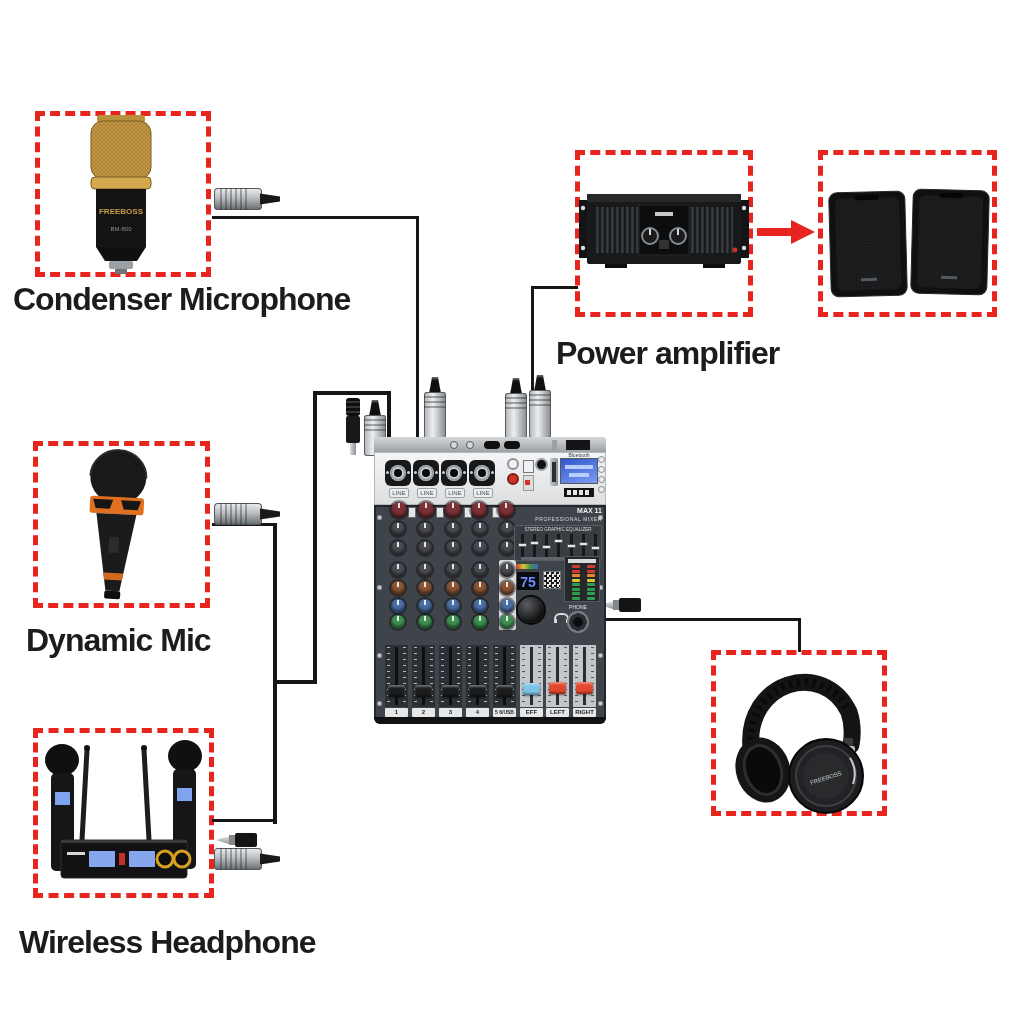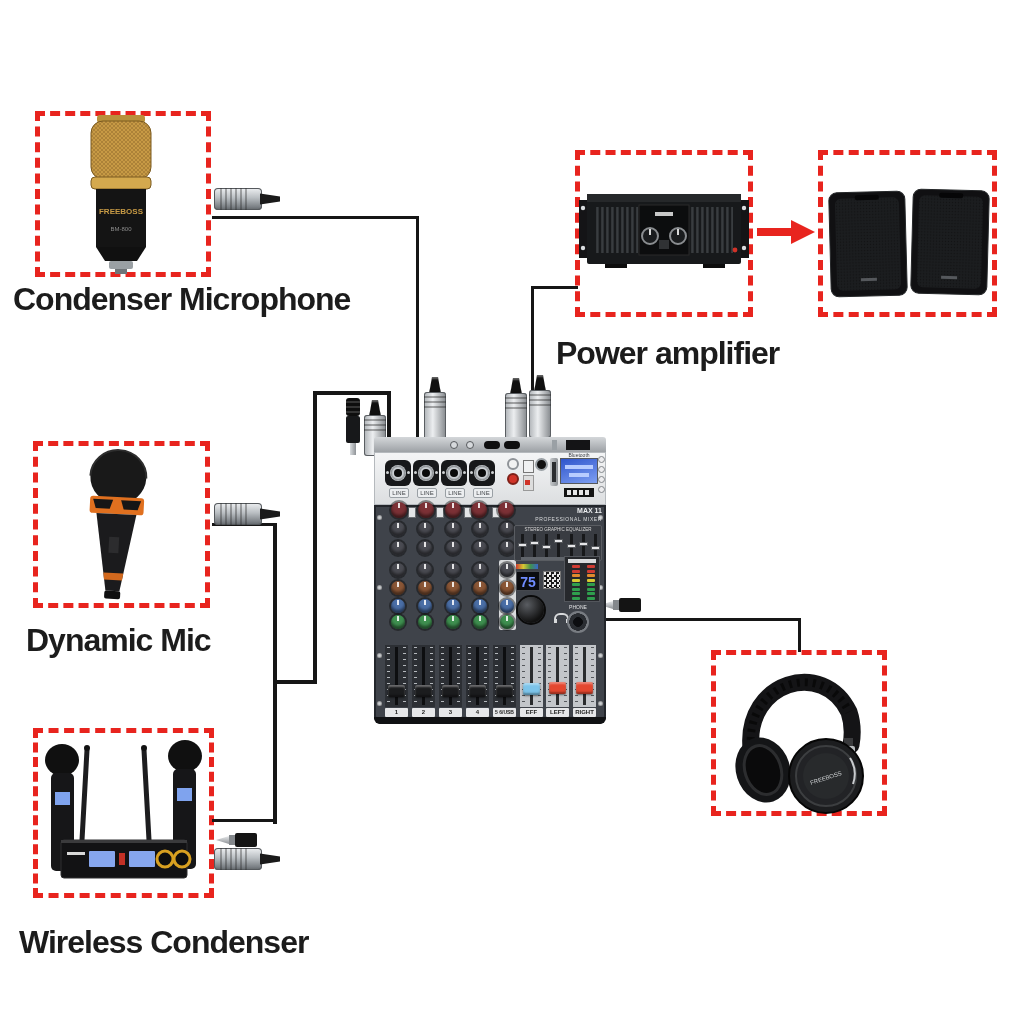--- a/index.html
+++ b/index.html
@@ -129,21 +129,21 @@
   <div class="line" style="left:531px;top:286px;width:47px;height:3px;"></div>
   <div class="line" style="left:531px;top:286px;width:3px;height:153px;"></div>
   <div class="line" style="left:575px;top:618px;width:226px;height:3px;"></div>
   <div class="line" style="left:798px;top:618px;width:3px;height:34px;"></div>
 
   <div class="arrow-shaft" style="left:757px;top:228px;width:36px;height:8px;"></div>
   <div class="arrow-head" style="left:791px;top:220px;"></div>
 
   <div class="device-label" style="left:13px;top:281px;">Condenser Microphone</div>
   <div class="device-label" style="left:26px;top:622px;">Dynamic Mic</div>
-  <div class="device-label" style="left:19px;top:924px;">Wireless Condenser</div>
+  <div class="device-label" style="left:19px;top:924px;">Wireless Headphone</div>
   <div class="device-label" style="left:556px;top:335px;">Power amplifier</div>
 
   <svg style="position:absolute;left:35px;top:111px;" width="176" height="166" viewBox="0 0 176 166">
     <defs>
       <pattern id="mesh" width="4" height="4" patternUnits="userSpaceOnUse">
         <rect width="4" height="4" fill="#c79a45"></rect>
         <circle cx="1" cy="1" r="0.8" fill="#8a6426"></circle>
         <circle cx="3" cy="3" r="0.8" fill="#8a6426"></circle>
       </pattern>
     </defs>

